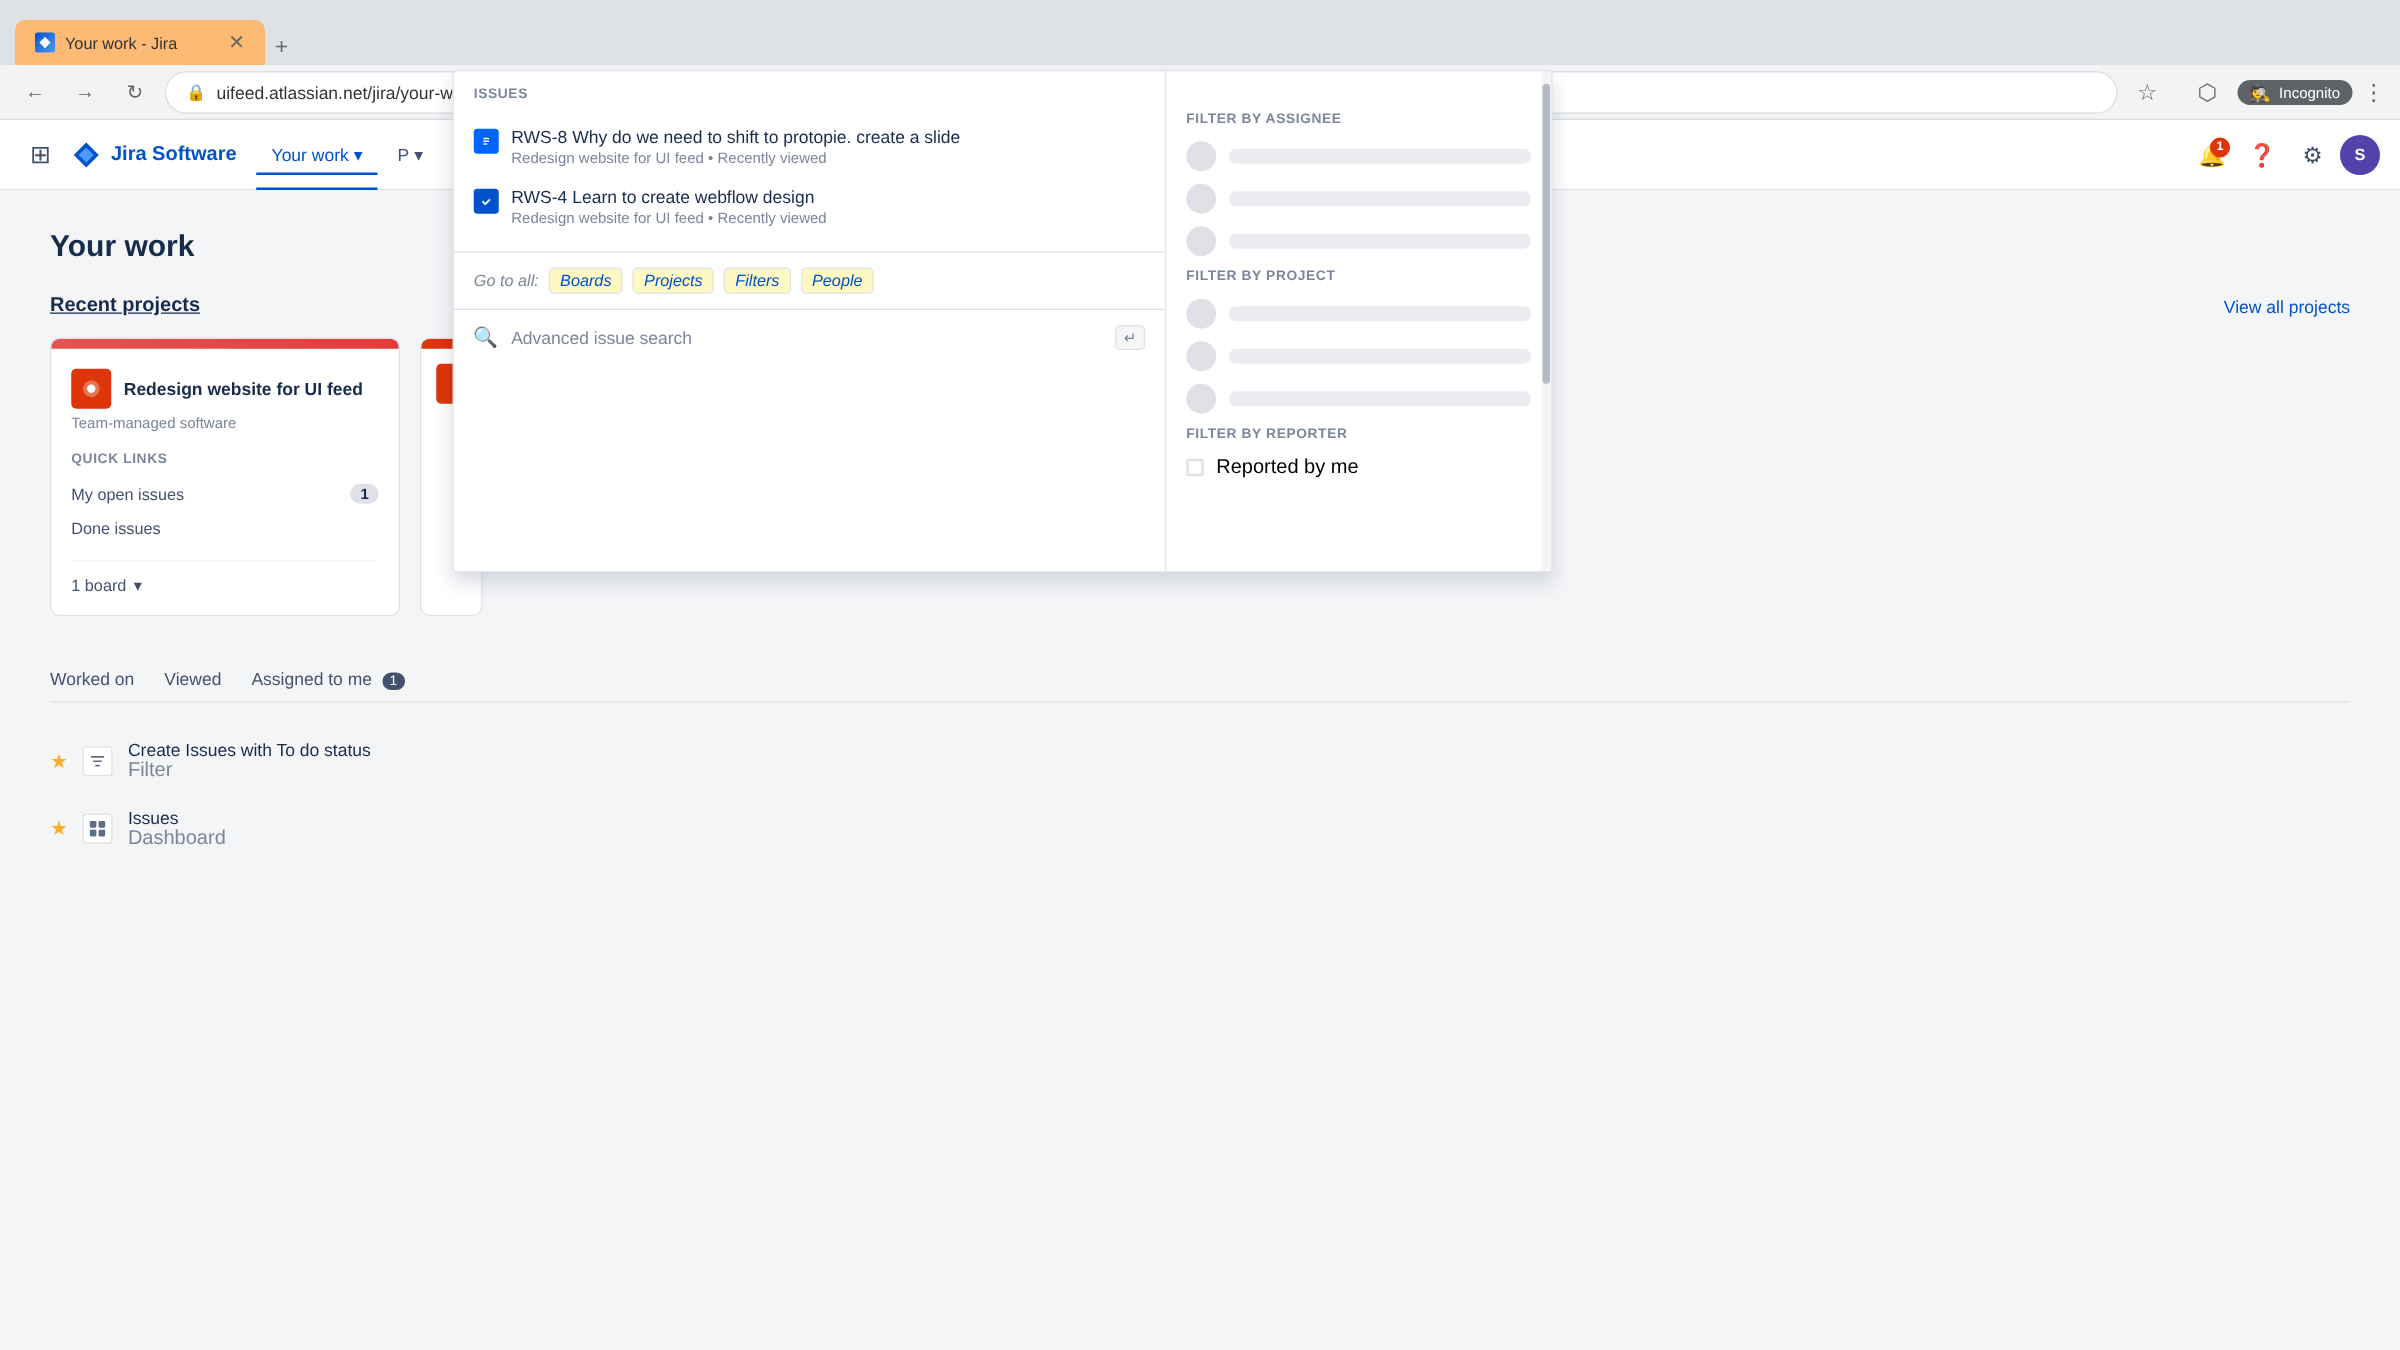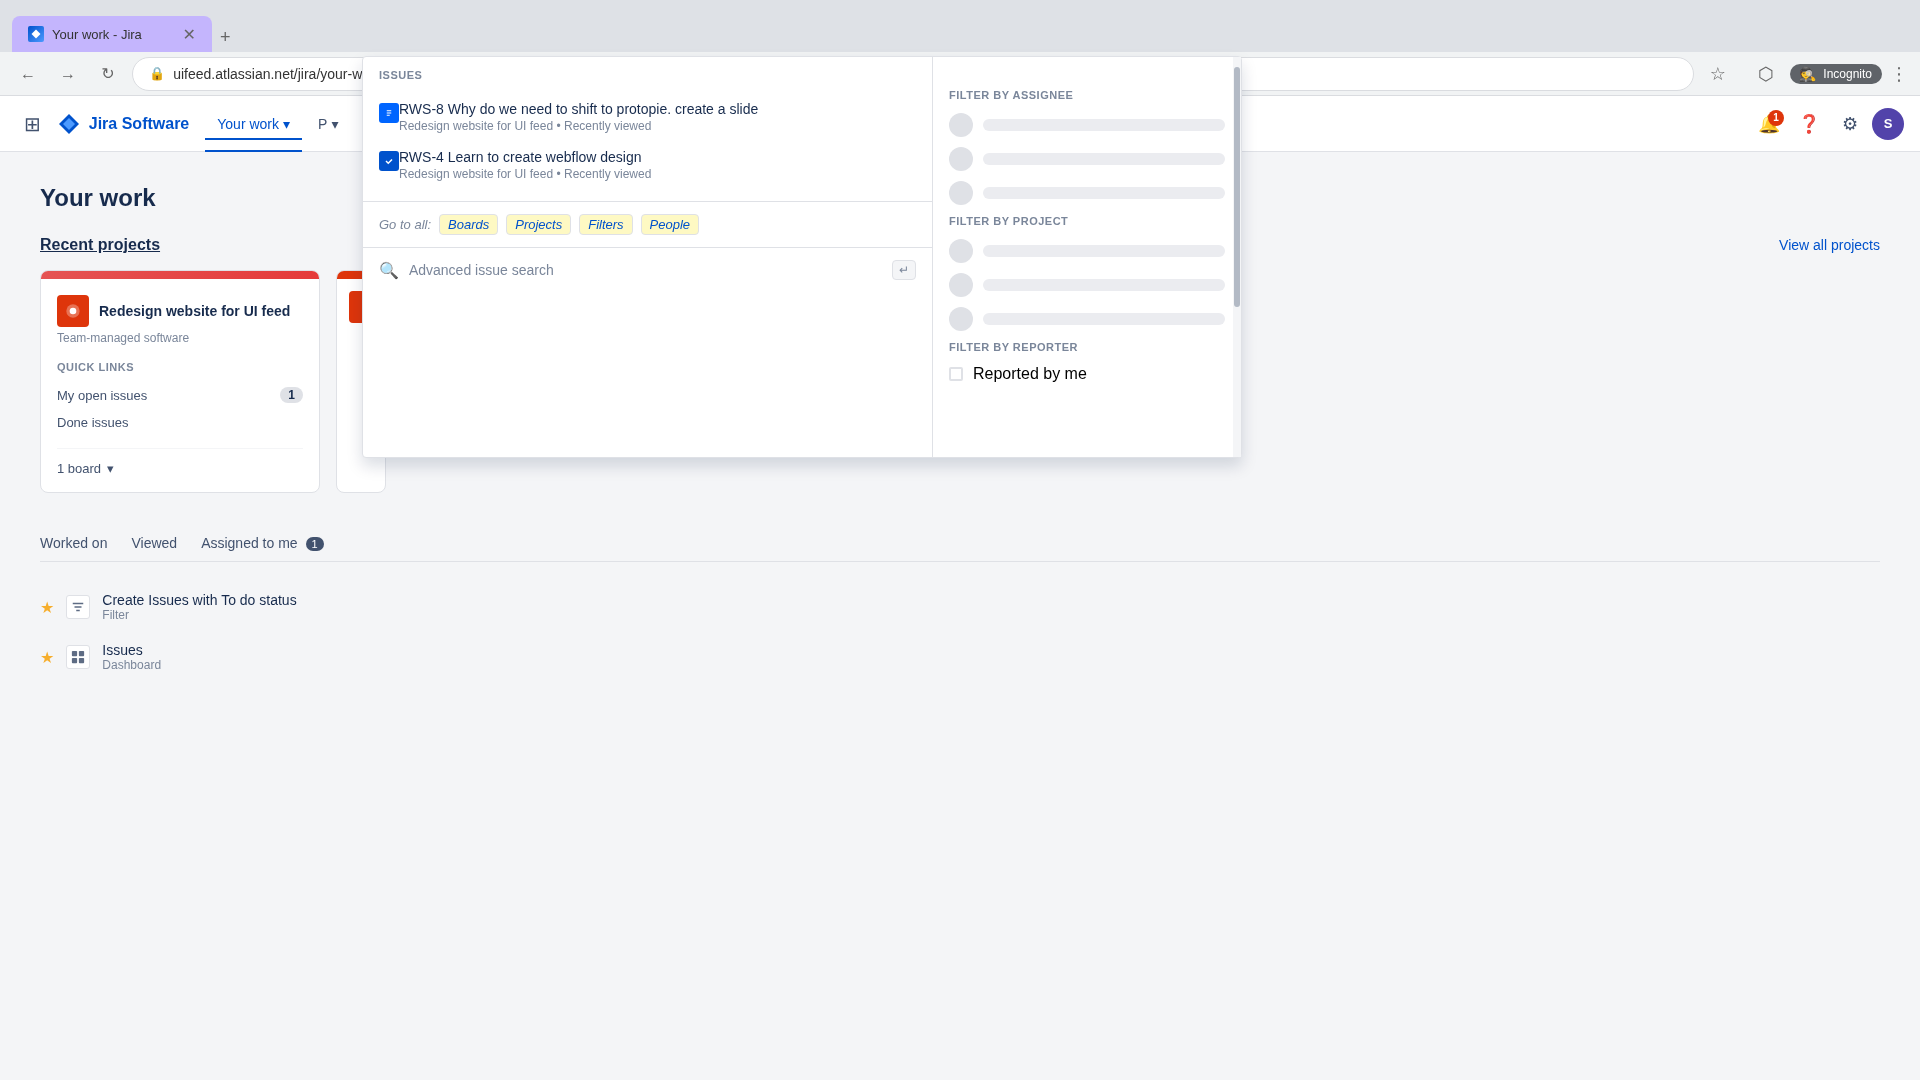--- a/index.html
+++ b/index.html
@@ -1,21 +1,21 @@
 <!DOCTYPE html>
 <html><head>
   <meta charset="utf-8">
   <style>
     * { margin: 0; padding: 0; box-sizing: border-box; }
     body { font-family: -apple-system, BlinkMacSystemFont, 'Segoe UI', sans-serif; background: #f4f5f7; width: 1920px; height: 1080px; overflow: hidden; }
 
     
     .browser-chrome { background: #dee1e6; height: 52px; display: flex; align-items: center; padding: 0 12px; gap: 8px; }
     .browser-tabs { display: flex; align-items: flex-end; height: 100%; padding-top: 8px; }
-    .browser-tab { background: #c4b5fd; border-radius: 8px 8px 0 0; padding: 0 16px; height: 36px; display: flex; align-items: center; gap: 8px; font-size: 13px; color: #333; min-width: 200px; }
+    .browser-tab { background: #fdba74; border-radius: 8px 8px 0 0; padding: 0 16px; height: 36px; display: flex; align-items: center; gap: 8px; font-size: 13px; color: #333; min-width: 200px; }
     .browser-tab .favicon { width: 16px; height: 16px; background: linear-gradient(135deg, #0052cc, #4c9aff); border-radius: 2px; flex-shrink: 0; display: flex; align-items: center; justify-content: center; }
     .tab-close { margin-left: auto; cursor: pointer; color: #666; font-size: 16px; }
     .new-tab-btn { background: none; border: none; font-size: 18px; color: #666; cursor: pointer; padding: 4px; margin-left: 4px; }
     .browser-nav { background: #f1f3f4; height: 44px; display: flex; align-items: center; padding: 0 12px; gap: 8px; border-bottom: 1px solid #dadce0; }
     .nav-btn { background: none; border: none; cursor: pointer; color: #666; font-size: 16px; padding: 6px; border-radius: 50%; width: 32px; height: 32px; display: flex; align-items: center; justify-content: center; }
     .address-bar { flex: 1; background: #fff; border: 1px solid #dadce0; border-radius: 20px; padding: 4px 16px; font-size: 14px; color: #333; display: flex; align-items: center; gap: 8px; height: 34px; }
     .address-bar-text { flex: 1; font-size: 14px; color: #333; }
     .nav-right { display: flex; align-items: center; gap: 8px; margin-left: 8px; }
     .nav-icon-btn { background: none; border: none; cursor: pointer; color: #666; font-size: 18px; padding: 4px; border-radius: 50%; width: 32px; height: 32px; display: flex; align-items: center; justify-content: center; }
     .incognito-badge { background: #5f6368; color: #fff; border-radius: 12px; padding: 2px 10px; font-size: 12px; display: flex; align-items: center; gap: 6px; }
@@ -72,30 +72,30 @@
     
     .tabs-row { display: flex; align-items: center; gap: 24px; margin-bottom: 20px; border-bottom: 1px solid #dfe1e6; }
     .tab { padding: 10px 0; font-size: 14px; color: #42526e; cursor: pointer; position: relative; }
     .tab-badge { background: #42526e; color: #fff; border-radius: 12px; padding: 1px 6px; font-size: 11px; margin-left: 4px; }
 
     
     .work-item { display: flex; align-items: center; gap: 12px; padding: 10px 0; }
     .star-icon { color: #f6ae2d; font-size: 16px; cursor: pointer; }
     .item-icon { width: 24px; height: 24px; border: 1px solid #dfe1e6; border-radius: 3px; display: flex; align-items: center; justify-content: center; font-size: 14px; flex-shrink: 0; }
     .item-title { font-size: 14px; color: #172b4d; font-weight: 500; }
-    .item-subtitle { font-size: 12px; color: #7a869a; }
+    .item-subtitle { font-size: 16px; color: #7a869a; }
 
     
     .search-dropdown { position: absolute; top: 56px; left: 362px; width: 880px; background: #fff; border: 1px solid #dfe1e6; border-radius: 4px; box-shadow: 0 8px 16px rgba(9,30,66,0.15); z-index: 1000; }
     .dropdown-left { width: 570px; border-right: 1px solid #dfe1e6; }
     .dropdown-right { flex: 1; padding: 16px; overflow-y: auto; }
     .dropdown-content { display: flex; min-height: 400px; }
     .issues-section { padding: 12px 16px; }
     .issues-label { font-size: 11px; font-weight: 600; color: #7a869a; text-transform: uppercase; letter-spacing: 0.5px; margin-bottom: 12px; }
-    .issue-item { display: flex; align-items: flex-start; padding: 8px 0; cursor: pointer; border-radius: 4px; }
+    .issue-item { display: flex; align-items: flex-start; gap: 10px; padding: 8px 0; cursor: pointer; border-radius: 4px; }
     .issue-icon { width: 20px; height: 20px; border-radius: 3px; flex-shrink: 0; display: flex; align-items: center; justify-content: center; margin-top: 2px; }
     .issue-story-icon { background: #0065ff; color: #fff; font-size: 11px; }
     .issue-title { font-size: 14px; color: #172b4d; font-weight: 500; }
     .issue-meta { font-size: 12px; color: #7a869a; margin-top: 2px; }
     .filter-section-title { font-size: 11px; font-weight: 600; color: #7a869a; text-transform: uppercase; letter-spacing: 0.5px; margin-bottom: 12px; margin-top: 4px; }
     .filter-item { display: flex; align-items: center; gap: 10px; margin-bottom: 10px; }
     .filter-avatar { width: 24px; height: 24px; border-radius: 50%; background: #dfe1e6; flex-shrink: 0; }
     .filter-bar { height: 12px; background: #ebecf0; border-radius: 6px; flex: 1; }
     .filter-bar.wide { width: 160px; }
     .filter-bar.medium { width: 120px; }

